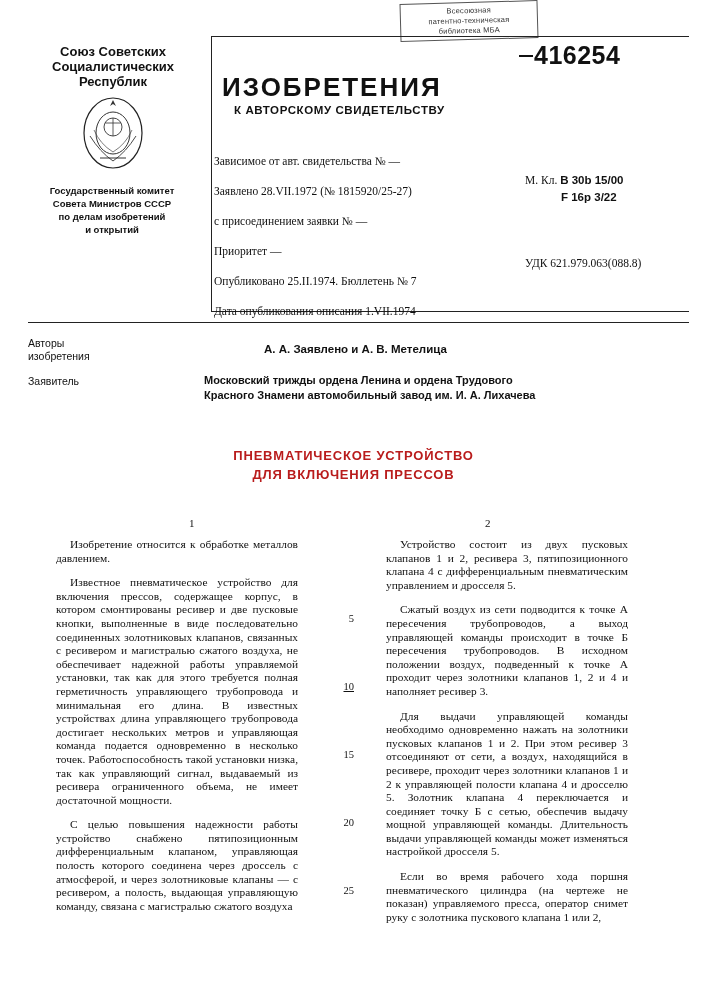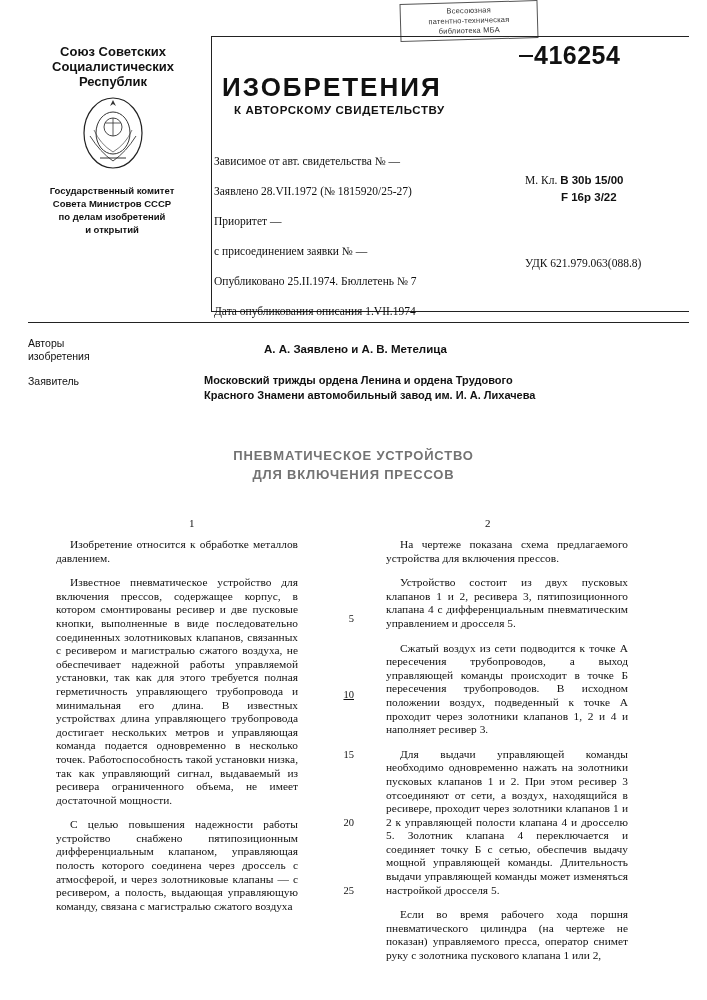--- a/index.html
+++ b/index.html
@@ -227,21 +227,21 @@
     position: absolute;
     left: 0;
     top: 446px;
     width: 707px;
     text-align: center;
     font-family: "Liberation Sans", sans-serif;
     font-weight: bold;
     font-size: 13px;
     line-height: 19px;
     letter-spacing: .8px;
-    color: #737373;
+    color: #b91c1c;
   }
 
   
   .colnum {
     position: absolute;
     font-family: "Liberation Serif", serif;
     font-size: 11px;
     color: #111;
   }
   .colnum-1 { left: 189px; top: 517px; }
@@ -318,22 +318,22 @@
   </div>
 
   <div class="title-izobret">ИЗОБРЕТЕНИЯ</div>
   <div class="num-dash"></div>
   <div class="doc-number">416254</div>
   <div class="title-sub">К АВТОРСКОМУ СВИДЕТЕЛЬСТВУ</div>
 
   <div class="meta">
     <div class="row">Зависимое от авт. свидетельства №  —</div>
     <div class="row">Заявлено 28.VII.1972 (№ 1815920/25-27)</div>
+    <div class="row">с присоединением заявки №  —</div>
     <div class="row">Приоритет  —</div>
-    <div class="row">с присоединением заявки №  —</div>
     <div class="row">Опубликовано 25.II.1974. Бюллетень № 7</div>
     <div class="row">Дата опубликования описания 1.VII.1974</div>
   </div>
 
   <div class="mkl">
     <div><span>М. Кл.</span>
       <b>B 30b 15/00</b></div>
     <div style="padding-left:36px;"><b>F 16p 3/22</b></div>
   </div>
 
@@ -360,27 +360,26 @@
   <div class="colnum colnum-2">2</div>
 
   <div class="col col-left">
     <p>Изобретение относится к обработке металлов давлением.</p>
     <p>Известное пневматическое устройство для включения прессов, содержащее корпус, в котором смонтированы ресивер и две пусковые кнопки, выполненные в виде последовательно соединенных золотниковых клапанов, связанных с ресивером и магистралью сжатого воздуха, не обеспечивает надежной работы управляемой установки, так как для этого требуется полная герметичность управляющего трубопровода и минимальная его длина. В известных устройствах длина управляющего трубопровода достигает нескольких метров и управляющая команда подается одновременно в несколько точек. Работоспособность такой установки низка, так как управляющий сигнал, выдаваемый из ресивера ограниченного объема, не имеет достаточной мощности.</p>
     <p>С целью повышения надежности работы устройство снабжено пятипозиционным дифференциальным клапаном, управляющая полость которого соединена через дроссель с атмосферой, и через золотниковые клапаны — с ресивером, а полость, выдающая управляющую команду, связана с магистралью сжатого воздуха</p>
   </div>
 
   <div class="linenums">
     <div style="top:75px;">5</div>
-    <div style="top:151px;text-decoration:underline;">10</div>
+    <div style="top:143px;text-decoration:underline;">10</div>
     <div style="top:211px;">15</div>
     <div style="top:279px;">20</div>
     <div style="top:347px;">25</div>
   </div>
 
   <div class="col col-right">
-    <p>На чертеже показана схема предлагаемого устройства для включения прессов.</p>
     <p>Устройство состоит из двух пусковых клапанов 1 и 2, ресивера 3, пятипозиционного клапана 4 с дифференциальным пневматическим управлением и дросселя 5.</p>
     <p>Сжатый воздух из сети подводится к точке А пересечения трубопроводов, а выход управляющей команды происходит в точке Б пересечения трубопроводов. В исходном положении воздух, подведенный к точке А проходит через золотники клапанов 1, 2 и 4 и наполняет ресивер 3.</p>
     <p>Для выдачи управляющей команды необходимо одновременно нажать на золотники пусковых клапанов 1 и 2. При этом ресивер 3 отсоединяют от сети, а воздух, находящийся в ресивере, проходит через золотники клапанов 1 и 2 к управляющей полости клапана 4 и дросселю 5. Золотник клапана 4 переключается и соединяет точку Б с сетью, обеспечив выдачу мощной управляющей команды. Длительность выдачи управляющей команды может изменяться настройкой дросселя 5.</p>
     <p>Если во время рабочего хода поршня пневматического цилиндра (на чертеже не показан) управляемого пресса, оператор снимет руку с золотника пускового клапана 1 или 2,</p>
   </div>
 
 </div>
 
 </body></html>

